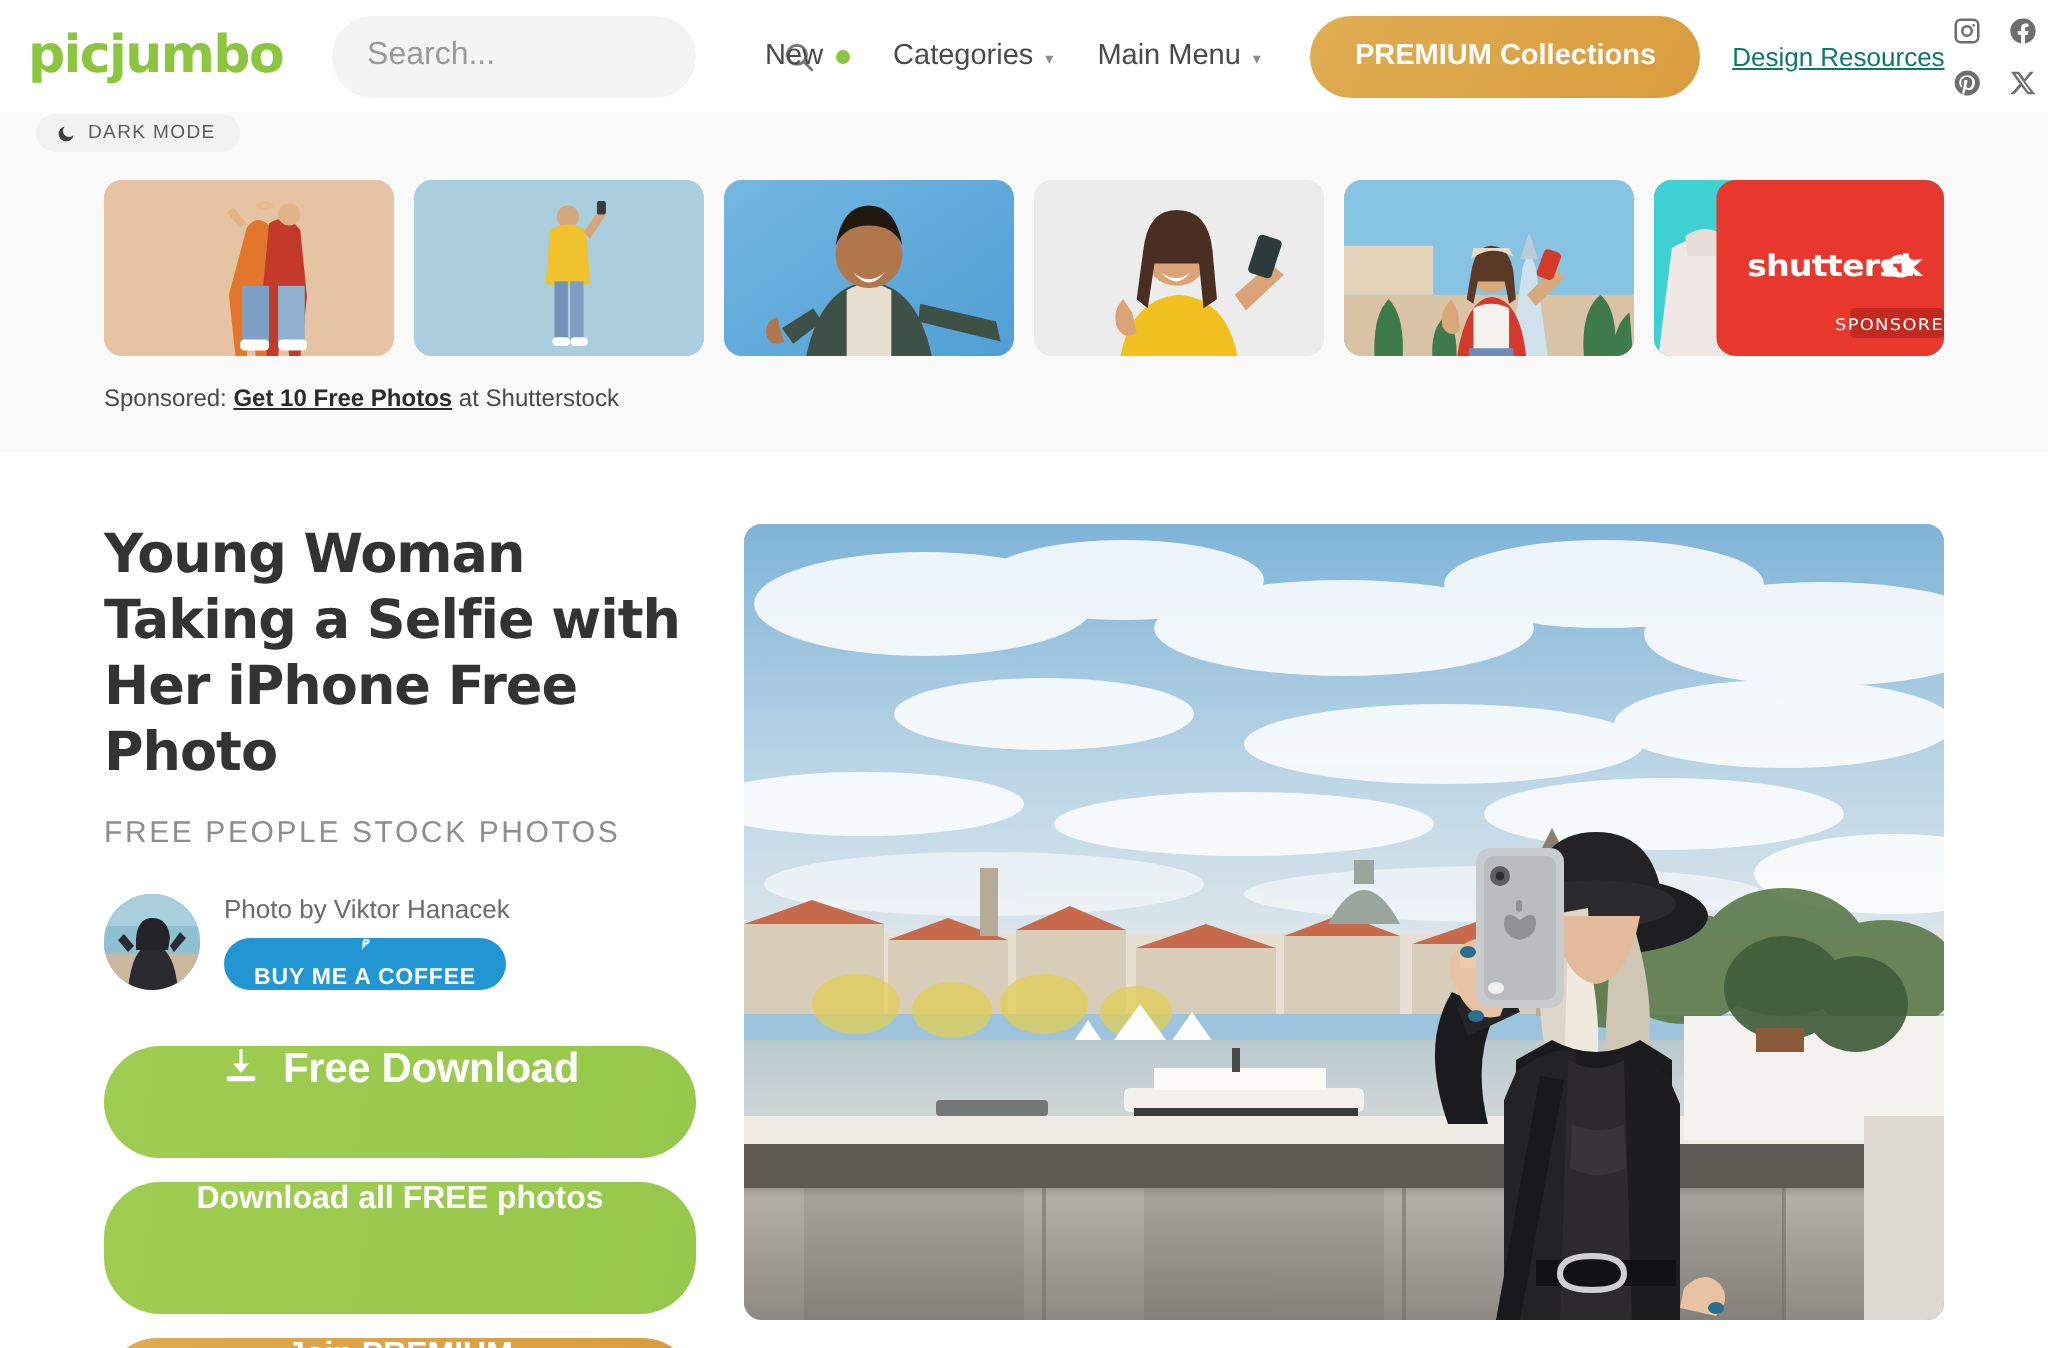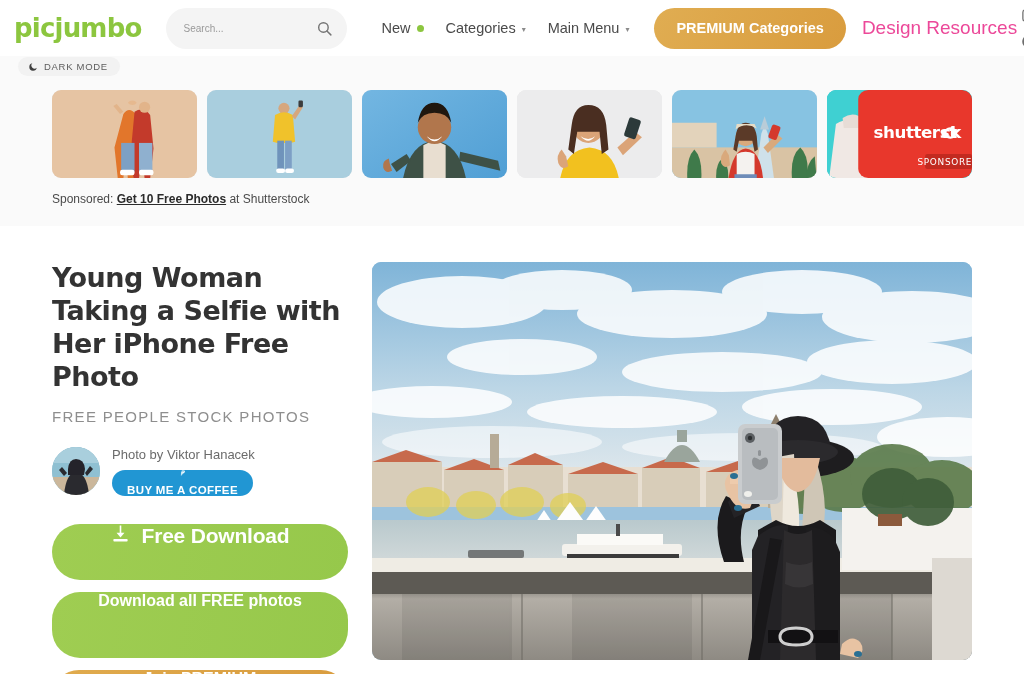--- a/index.html
+++ b/index.html
@@ -39,21 +39,21 @@
     display: flex;
     align-items: center;
     padding: 0 14px 0 18px;
     margin-right: 24px;
   }
   .search-pill input {
     flex: 1;
     border: none;
     outline: none;
     background: transparent;
-    font-size: 10px;
+    font-size: 16px;
     color: #555;
     font-family: "Liberation Sans", sans-serif;
   }
   .search-pill input::placeholder { color: #9a9a9a; }
   .search-ico { width: 17px; height: 17px; flex: 0 0 auto; opacity: .75; }
 
   .nav { display: flex; align-items: center; gap: 0; }
   .nav-item {
     font-size: 14.5px;
     color: #4a4a4a;
@@ -81,25 +81,26 @@
     font-size: 14.5px;
     font-weight: bold;
     display: flex;
     align-items: center;
     border: none;
     cursor: pointer;
     white-space: nowrap;
     font-family: "Liberation Sans", sans-serif;
   }
   .design-res {
-    font-size: 19px;
-    color: #ec4899;
+    font-size: 13px;
+    color: #0f766e;
     margin-left: 16px;
     white-space: nowrap;
     cursor: pointer;
+    text-decoration: underline;
   }
 
   .socials {
     margin-left: auto;
     display: grid;
     grid-template-columns: 22px 22px;
     grid-template-rows: 22px 22px;
     gap: 4px 6px;
     align-content: center;
   }
@@ -278,21 +279,21 @@
     <div class="nav-item">
       <span>Categories</span>
       <span class="caret">▾</span>
     </div>
     <div class="nav-item">
       <span>Main Menu</span>
       <span class="caret">▾</span>
     </div>
   </div>
 
-  <button class="premium-btn">PREMIUM Categories</button>
+  <button class="premium-btn">PREMIUM Collections</button>
 
   <div class="design-res">Design Resources</div>
 
   <div class="socials">
     <div class="soc">
       <svg viewBox="0 0 24 24">
         <path d="M7 2h10a5 5 0 015 5v10a5 5 0 01-5 5H7a5 5 0 01-5-5V7a5 5 0 015-5zm0 2a3 3 0 00-3 3v10a3 3 0 003 3h10a3 3 0 003-3V7a3 3 0 00-3-3H7zm5 3.2A4.8 4.8 0 1112 16.8 4.8 4.8 0 0112 7.2zm0 2A2.8 2.8 0 1014.8 12 2.8 2.8 0 0012 9.2zm5.3-2.9a1.1 1.1 0 11-1.1 1.1 1.1 1.1 0 011.1-1.1z"></path>
       </svg>
     </div>
     <div class="soc">

